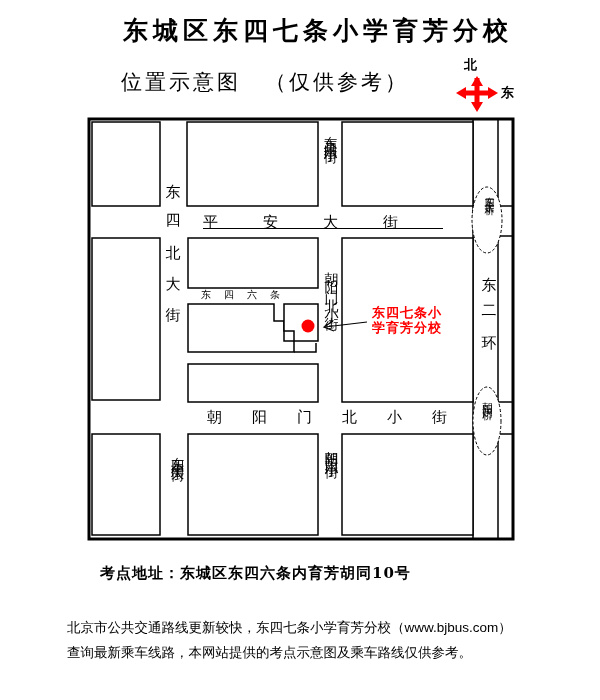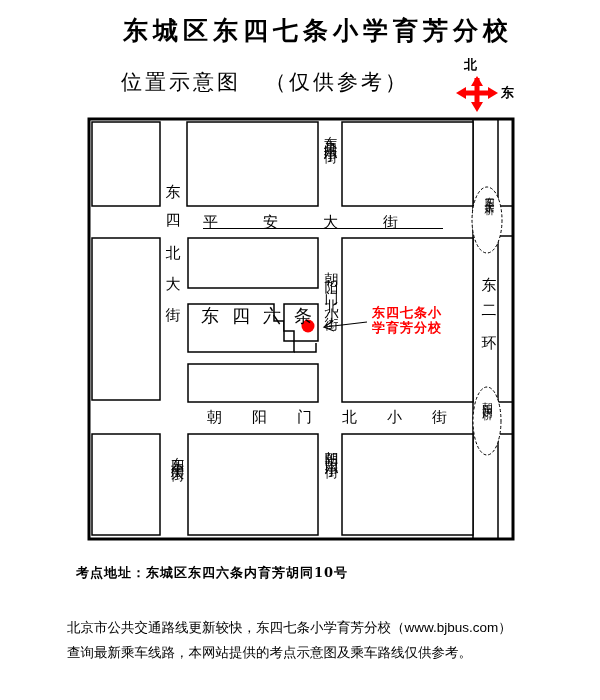--- a/index.html
+++ b/index.html
@@ -21,38 +21,38 @@
     font-size: 21px; letter-spacing: 3px; font-family: Liberation Serif, serif;
   }
   svg.map-art { left: 0; top: 0; width: 600px; height: 700px; }
   .hlabel { white-space: nowrap; font-size: 15px; }
   .vlabel {
     writing-mode: vertical-rl; text-orientation: upright;
     white-space: nowrap; font-size: 14px;
   }
   .lbl-pingan        { left: 203px; top: 213px; letter-spacing: 45px; text-decoration: underline; }
   .lbl-chaonei       { left: 207px; top: 408px; letter-spacing: 30px; }
-  .lbl-liutiao       { left: 201px; top: 304px; font-size: 18px; letter-spacing: 13px; }
+  .lbl-liutiao       { left: 201px; top: 288px; font-size: 10px; letter-spacing: 13px; }
   .lbl-dongsibei     { left: 163px; top: 171px; font-size: 15px; letter-spacing: 31px; }
   .lbl-dongsinan     { left: 169px; top: 446px; font-size: 13.5px; letter-spacing: 3px; }
   .lbl-dongzhimen    { left: 322px; top: 125px; font-size: 13.5px; letter-spacing: 3px; }
   .lbl-chaoyangbei   { left: 323px; top: 261px; font-size: 14px; letter-spacing: 9px; }
   .lbl-chaoyangnan   { left: 323px; top: 440px; font-size: 13.5px; letter-spacing: 3px; }
   .lbl-erhuan        { left: 479px; top: 264px; font-size: 15px; letter-spacing: 30px; }
   .lbl-bridge1       { left: 482px; top: 189px; font-size: 10px; letter-spacing: 2px; }
   .lbl-bridge2       { left: 481px; top: 393px; font-size: 10.5px; letter-spacing: 3px; }
   .compass-north { left: 464px; top: 56px;  font-size: 13px; font-weight: bold; }
   .compass-east  { left: 501px; top: 84px;  font-size: 13px; font-weight: bold; }
   .school-label {
     left: 372px; top: 305px; width: 72px;
     color: #FF0000; font-size: 13px; font-weight: bold;
     line-height: 15px; letter-spacing: 1px; word-break: break-all;
   }
   .footer-address {
-    left: 76px; top: 564px; font-size: 13px; font-weight: bold;
+    left: 100px; top: 564px; font-size: 15px; font-weight: bold;
     letter-spacing: 1px; font-family: "DejaVu Serif", serif;
   }
   .footer-note {
     left: 67px; top: 615px; width: 500px;
     font-family: "Liberation Sans", sans-serif;
     font-size: 13.5px; line-height: 25px;
   }
 </style>
 </head>
 <body>

